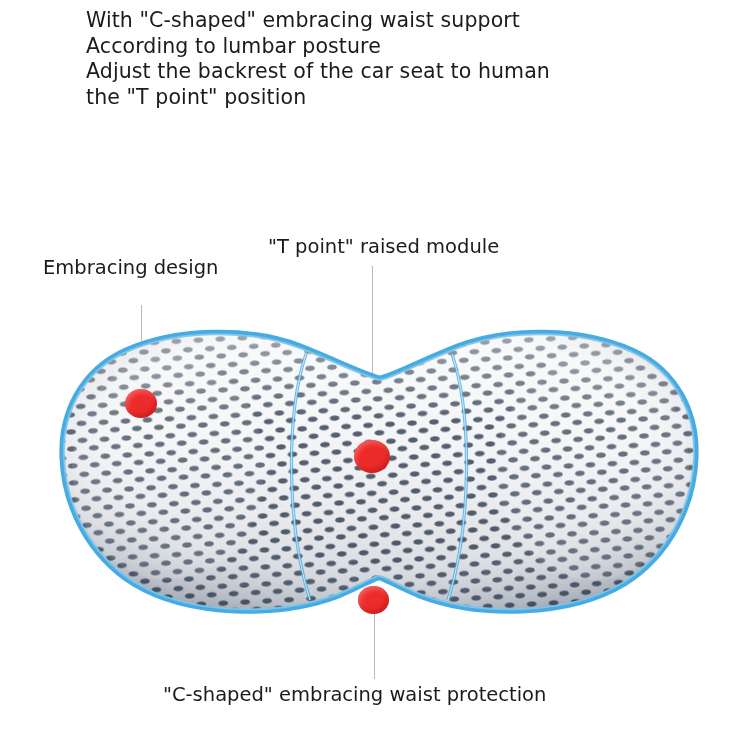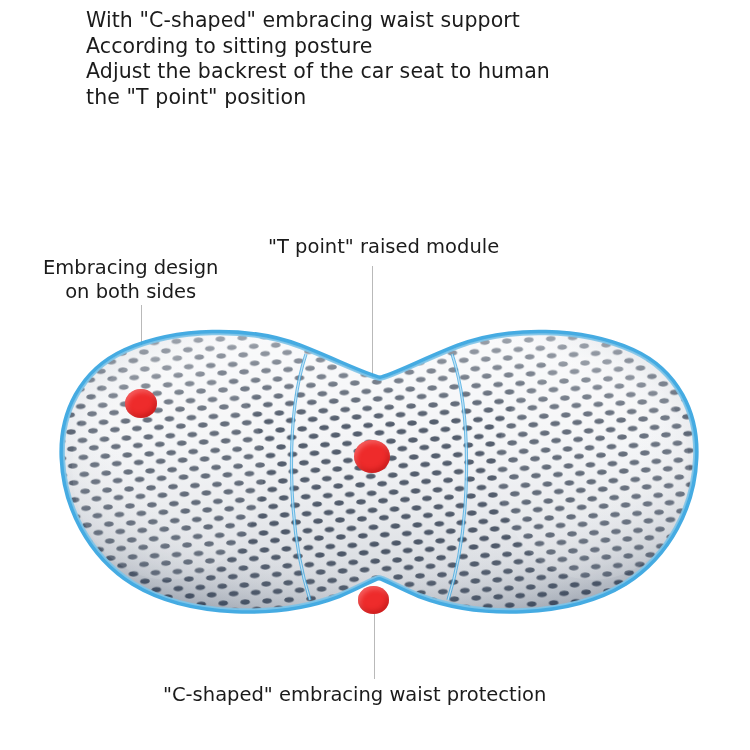--- a/index.html
+++ b/index.html
@@ -43,21 +43,20 @@
     color: #1b1b1b;
     white-space: nowrap;
   }
   #callout-tpoint {
     left: 268px;
     top: 235px;
   }
   #callout-embrace {
     left: 43px;
     top: 256px;
-    text-align: center;
   }
   #callout-cshape {
     left: 163px;
     top: 683px;
   }
 
   
   .leader {
     position: absolute;
     background: #b9b9b9;
@@ -118,30 +117,29 @@
     height: 28px;
   }
 </style>
 </head>
 <body>
 
 <div id="stage">
 
   <div class="desc">
     <div class="line">With "C-shaped" embracing waist support</div>
-    <div class="line">According to sitting posture</div>
+    <div class="line">According to lumbar posture</div>
     <div class="line">Adjust the backrest of the car seat to human</div>
     <div class="line">the "T point" position</div>
   </div>
 
   <div class="callout" id="callout-tpoint">"T point" raised module</div>
 
   <div class="callout" id="callout-embrace">
     <div>Embracing design</div>
-    <div>on both sides</div>
   </div>
 
   <div class="callout" id="callout-cshape">"C-shaped" embracing waist protection</div>
 
   <div class="leader" id="leader-tpoint"></div>
   <div class="leader" id="leader-embrace"></div>
   <div class="leader" id="leader-cshape"></div>
 
   <div id="cushion">
     <svg width="660" height="300" viewBox="0 0 660 300" xmlns="http://www.w3.org/2000/svg">

